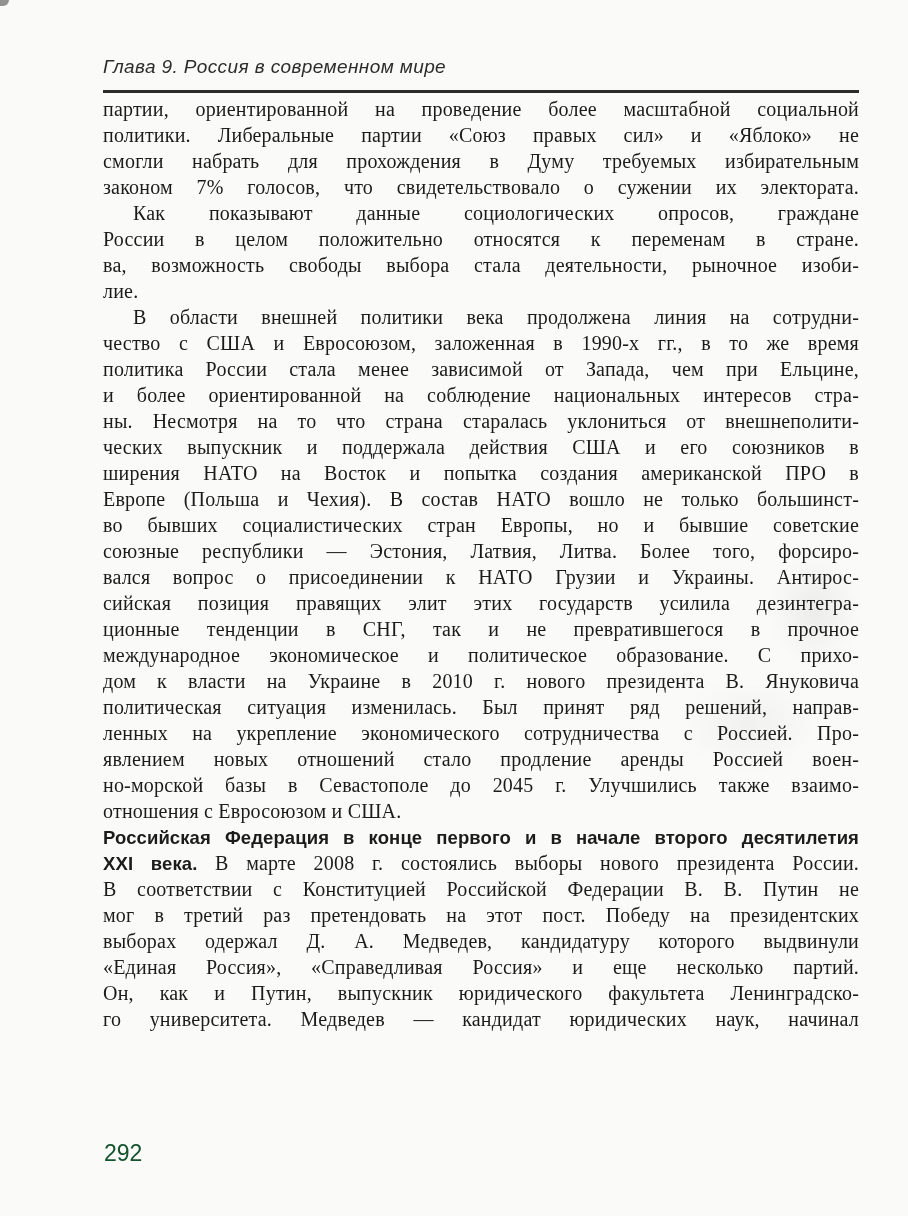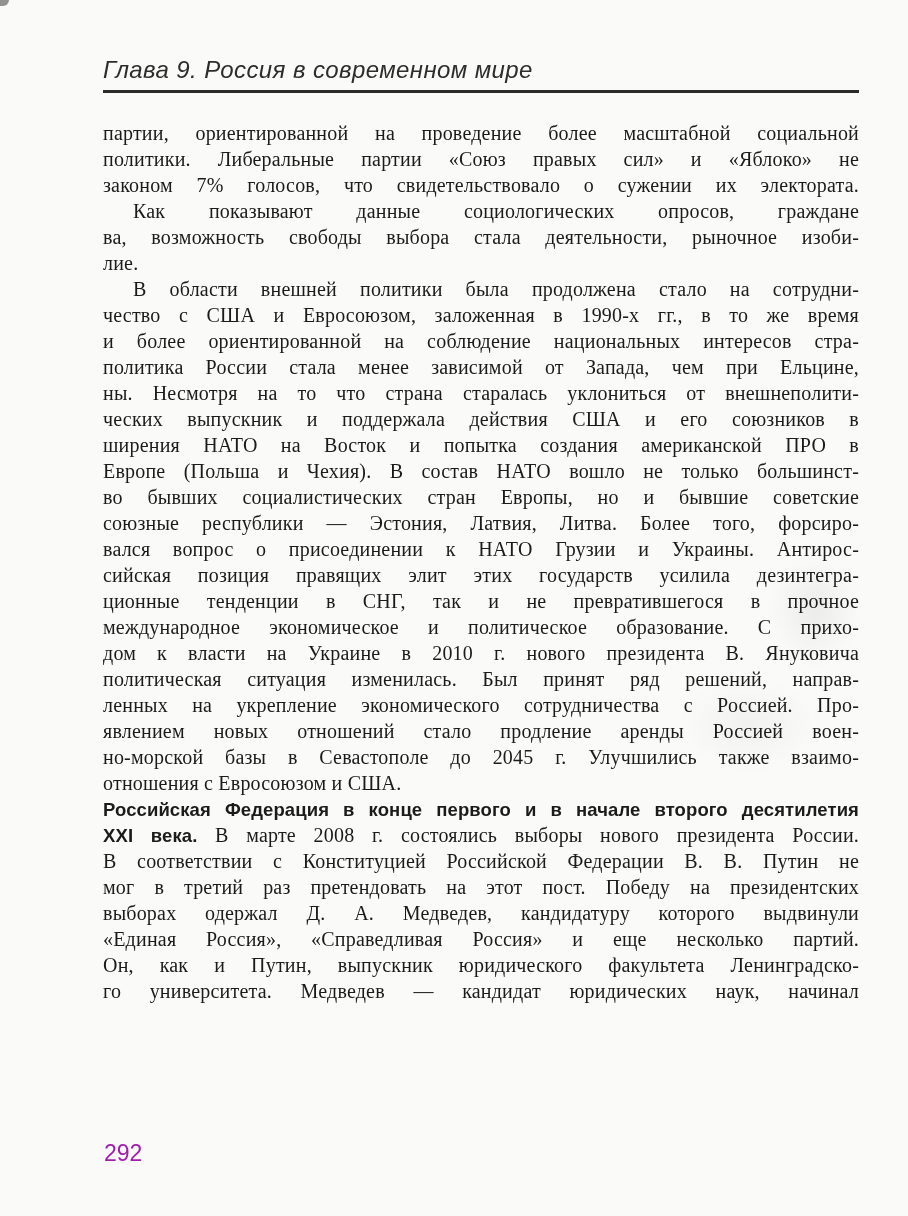--- a/index.html
+++ b/index.html
@@ -11,33 +11,33 @@
     font-family: "Liberation Serif", "DejaVu Serif", serif;
     color: #1b1b1b;
   }
   .page { position: absolute; inset: 0; }
 
   .running-header {
     position: absolute;
     left: 103px; top: 56px; width: 756px;
     font-family: "Liberation Sans", "DejaVu Sans", sans-serif;
     font-style: italic;
-    font-size: 24px;
+    font-size: 19px;
     letter-spacing: 0.4px;
     color: #2d2d2d;
   }
   .header-rule {
     position: absolute;
     left: 103px; top: 90px; width: 756px; height: 3px;
     background: #2b2b2b;
   }
 
   .body-text {
     position: absolute;
-    left: 103px; top: 120px; width: 756px;
+    left: 103px; top: 96px; width: 756px;
     font-size: 20px;
     letter-spacing: 0.2px;
   }
   .para { margin: 0; }
   .line {
     height: 26px;
     line-height: 26px;
     text-align: justify;
     text-align-last: justify;
     white-space: nowrap; 
@@ -50,21 +50,21 @@
     font-weight: 700;
     font-size: 18.5px;
     letter-spacing: 0.1px;
   }
 
   .page-number {
     position: absolute;
     left: 104px; top: 1140px;
     font-family: "Liberation Sans", "DejaVu Sans", sans-serif;
     font-size: 23px;
-    color: #a21caf;
+    color: #14532d;
   }
 
   
   .smudge-a {
     position: absolute; left: 770px; top: 555px; width: 90px; height: 110px;
     background: radial-gradient(ellipse at center, rgba(110,110,110,0.10), rgba(110,110,110,0) 70%);
     filter: blur(4px);
   }
   .smudge-b {
     position: absolute; left: 680px; top: 680px; width: 140px; height: 90px;
@@ -87,32 +87,34 @@
 
   <div class="running-header">
     <span>Глава 9. Россия в современном мире</span>
   </div>
   <div class="header-rule"></div>
 
   <div class="body-text">
       <div class="para">
         <div class="line"><span class="text-run">партии, ориентированной на проведение более масштабной социальной</span></div>
         <div class="line"><span class="text-run">политики. Либеральные партии «Союз правых сил» и «Яблоко» не</span></div>
+        <div class="line"><span class="text-run">смогли набрать для прохождения в Думу требуемых избирательным</span></div>
         <div class="line"><span class="text-run">законом 7% голосов, что свидетельствовало о сужении их электората.</span></div>
       </div>
       <div class="para">
         <div class="line indent"><span class="text-run">Как показывают данные социологических опросов, граждане</span></div>
+        <div class="line"><span class="text-run">России в целом положительно относятся к переменам в стране.</span></div>
         <div class="line"><span class="text-run">ва, возможность свободы выбора стала деятельности, рыночное изоби-</span></div>
         <div class="line short-last"><span class="text-run">лие.</span></div>
       </div>
       <div class="para">
-        <div class="line indent"><span class="text-run">В области внешней политики была продолжена стало на сотрудни-</span></div>
+        <div class="line indent"><span class="text-run">В области внешней политики века продолжена линия на сотрудни-</span></div>
         <div class="line"><span class="text-run">чество с США и Евросоюзом, заложенная в 1990-х гг., в то же время</span></div>
+        <div class="line"><span class="text-run">политика России стала менее зависимой от Запада, чем при Ельцине,</span></div>
         <div class="line"><span class="text-run">и более ориентированной на соблюдение национальных интересов стра-</span></div>
-        <div class="line"><span class="text-run">политика России стала менее зависимой от Запада, чем при Ельцине,</span></div>
         <div class="line"><span class="text-run">ны. Несмотря на то что страна старалась уклониться от внешнеполити-</span></div>
         <div class="line"><span class="text-run">ческих выпускник и поддержала действия США и его союзников в</span></div>
         <div class="line"><span class="text-run">ширения НАТО на Восток и попытка создания американской ПРО в</span></div>
         <div class="line"><span class="text-run">Европе (Польша и Чехия). В состав НАТО вошло не только большинст-</span></div>
         <div class="line"><span class="text-run">во бывших социалистических стран Европы, но и бывшие советские</span></div>
         <div class="line"><span class="text-run">союзные республики — Эстония, Латвия, Литва. Более того, форсиро-</span></div>
         <div class="line"><span class="text-run">вался вопрос о присоединении к НАТО Грузии и Украины. Антирос-</span></div>
         <div class="line"><span class="text-run">сийская позиция правящих элит этих государств усилила дезинтегра-</span></div>
         <div class="line"><span class="text-run">ционные тенденции в СНГ, так и не превратившегося в прочное</span></div>
         <div class="line"><span class="text-run">международное экономическое и политическое образование. С прихо-</span></div>

